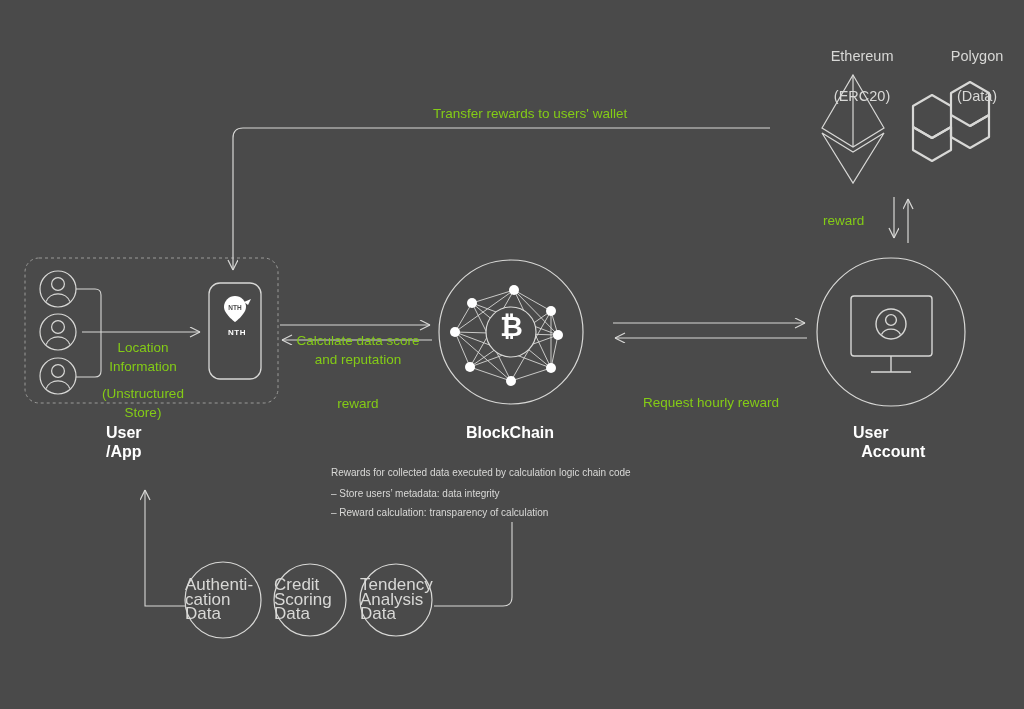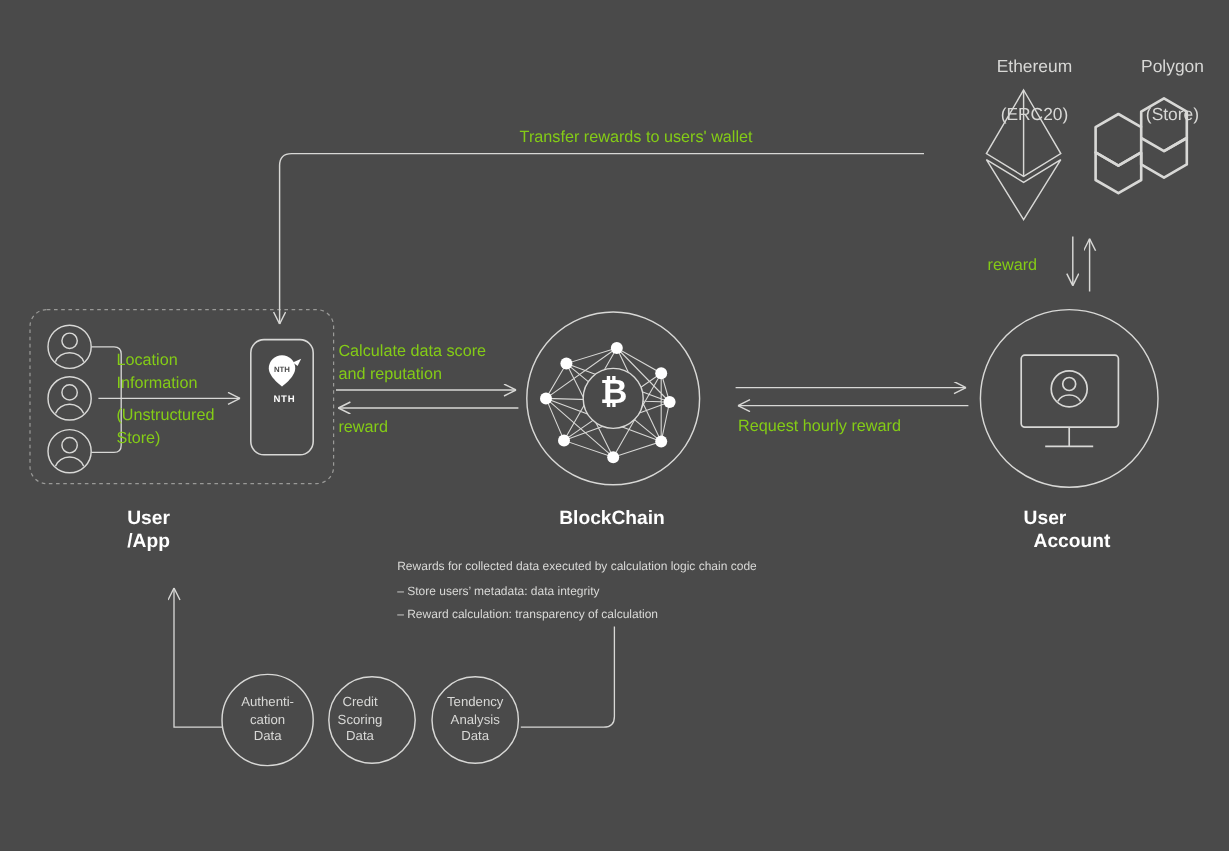--- a/index.html
+++ b/index.html
@@ -21,43 +21,42 @@
     width: 1024px;
     height: 709px;
   }
   .lbl {
     position: absolute;
     color: #84cc16;
     font-size: 13.5px;
     line-height: 19px;
     white-space: pre;
   }
-  .lbl.center { text-align: left; }
+  .lbl.center { text-align: center; margin-top: 48px; }
   .title {
     position: absolute;
     color: #ffffff;
     font-weight: bold;
     font-size: 16px;
     line-height: 19px;
     white-space: pre;
   }
   .chain-name {
     position: absolute;
     color: #d8d8d6;
     font-size: 14.5px;
     line-height: 20px;
     text-align: center;
     white-space: pre;
   }
   .circ-txt {
     position: absolute;
     color: #d8d8d6;
-    font-size: 11px;
+    font-size: 17px;
     line-height: 14.5px;
-    text-align: center;
     white-space: pre;
   }
   .notes {
     position: absolute;
     color: #d9d9d7;
     font-size: 10px;
     line-height: 22px;
     white-space: pre;
   }
   .nth-label {
@@ -182,21 +181,21 @@
   <div class="title" style="left:500px; top:317px; font-size:28px; color:#ffffff; font-weight:bold;">₿</div>
 
   <div class="nth-label" style="left:222px; top:328px; width:30px; text-align:center;">NTH</div>
 
   <div class="chain-name" style="left:800px; top:26px; width:108px;">
     <span>Ethereum</span><br>
     <span>(ERC20)</span>
   </div>
   <div class="chain-name" style="left:915px; top:26px; width:108px;">
     <span>Polygon</span><br>
-    <span>(Store)</span>
+    <span>(Data)</span>
   </div>
 
   <div class="lbl" style="left:433px; top:104px;">Transfer rewards to users' wallet</div>
 
   <div class="lbl center" style="left:97px; top:290px; width:92px;">Location
 Information</div>
 
   <div class="lbl center" style="left:97px; top:336px; width:92px;">(Unstructured
 Store)</div>
 

